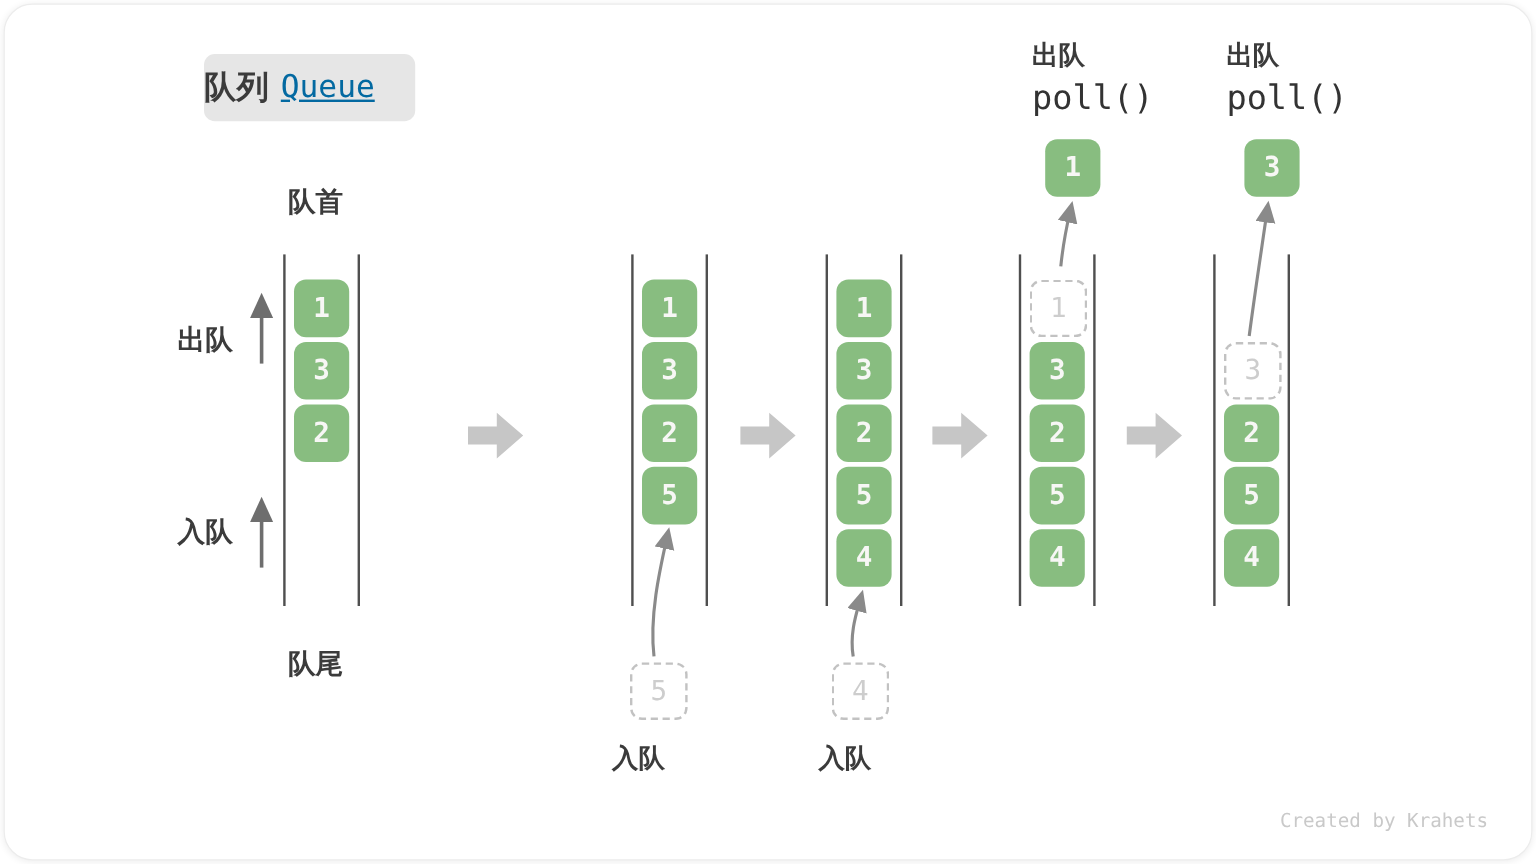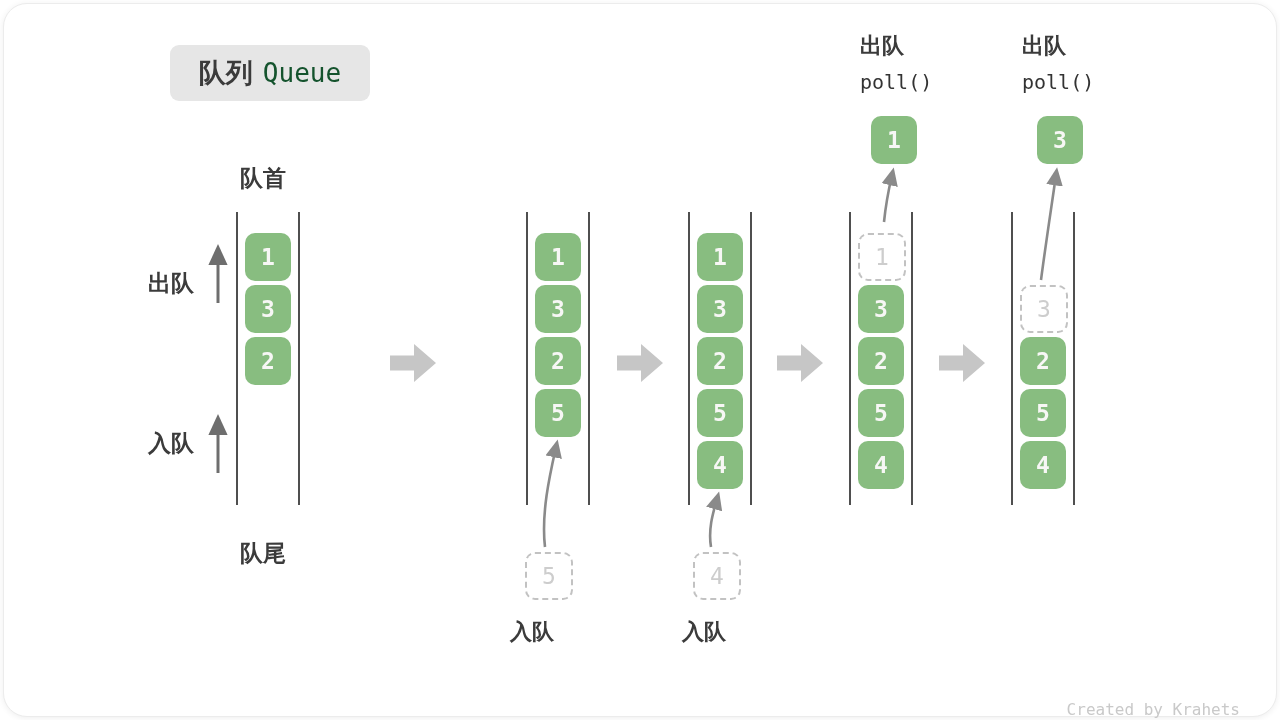--- a/index.html
+++ b/index.html
@@ -12,66 +12,66 @@
   #canvas{
     position:relative;width:1280px;height:720px;overflow:hidden;
     font-family:"Liberation Sans",sans-serif;color:var(--text-dark);
   }
   .card{
     position:absolute;left:3px;top:3px;right:3px;bottom:3px;
     background:var(--card-bg);border:1px solid #ECECEC;border-radius:24px;
     box-shadow:0 1px 6px rgba(0,0,0,.07);
   }
   .badge{
-    position:absolute;left:170px;top:45px;width:200px;height:56px;
+    position:absolute;left:170px;top:45px;width:176px;height:56px;
     background:var(--badge-bg);border-radius:9px;
-    display:flex;align-items:center;justify-content:center;gap:10px;
+    display:flex;align-items:center;gap:10px;
   }
   .badge .zh{font-size:27px;font-weight:700;color:var(--text-dark);}
-  .badge .en{font-size:26px;font-family:"DejaVu Sans Mono",monospace;color:#14532d;}
+  .badge .en{font-size:26px;font-family:"DejaVu Sans Mono",monospace;color:#0369a1;text-decoration:underline;}
   .side-label{
     position:absolute;font-size:23px;font-weight:700;color:var(--text-dark);
     white-space:nowrap;
   }
   .col-line{position:absolute;width:2px;background:var(--column-line);}
   .qbox{
     position:absolute;width:46px;height:48px;border-radius:10px;
     background:var(--box-green);color:var(--box-text);
     display:flex;align-items:center;justify-content:center;
     font-family:"DejaVu Sans Mono",monospace;font-size:23px;font-weight:700;
   }
   .qbox.dashed{
     background:transparent;border:2px dashed var(--dashed-border);
     color:var(--dashed-text);font-weight:400;width:44px;height:44px;
   }
   .op-block{position:absolute;white-space:nowrap;}
   .op-zh{font-size:22px;font-weight:700;color:var(--text-dark);line-height:36px;}
   .op-call{
-    font-family:"DejaVu Sans Mono",monospace;font-size:20px;color:#333;
+    font-family:"DejaVu Sans Mono",monospace;font-size:28px;color:#333;
     line-height:36px;
   }
   .op-call .arg{color:var(--arg-green);font-weight:700;}
   svg.overlay{position:absolute;left:0;top:0;pointer-events:none;}
   .watermark{
-    position:absolute;right:40px;top:700px;
+    position:absolute;right:40px;top:674px;
     font-family:"DejaVu Sans Mono",monospace;font-size:16px;color:var(--watermark);
   }
 </style>
 </head>
 <body>
 
 <div id="canvas">
   <div class="card"></div>
 
   <div class="badge">
     <span class="zh">队列</span>
     <span class="en">Queue</span>
   </div>
 
-  <div class="side-label" style="left:240px;top:163px;">队首</div>
+  <div class="side-label" style="left:240px;top:153px;">队首</div>
   <div class="side-label" style="left:240px;top:538px;">队尾</div>
   <div class="side-label" style="left:148px;top:268px;">出队</div>
   <div class="side-label" style="left:148px;top:428px;">入队</div>
 
   <div id="states-root">
       <div class="col-line" style="left: 236px; top: 212px; height: 293px;"></div>
       <div class="col-line" style="left: 298px; top: 212px; height: 293px;"></div>
       <div class="qbox" style="left: 245px; top: 233px;">1</div>
       <div class="qbox" style="left: 245px; top: 285px;">3</div>
       <div class="qbox" style="left: 245px; top: 337px;">2</div>

